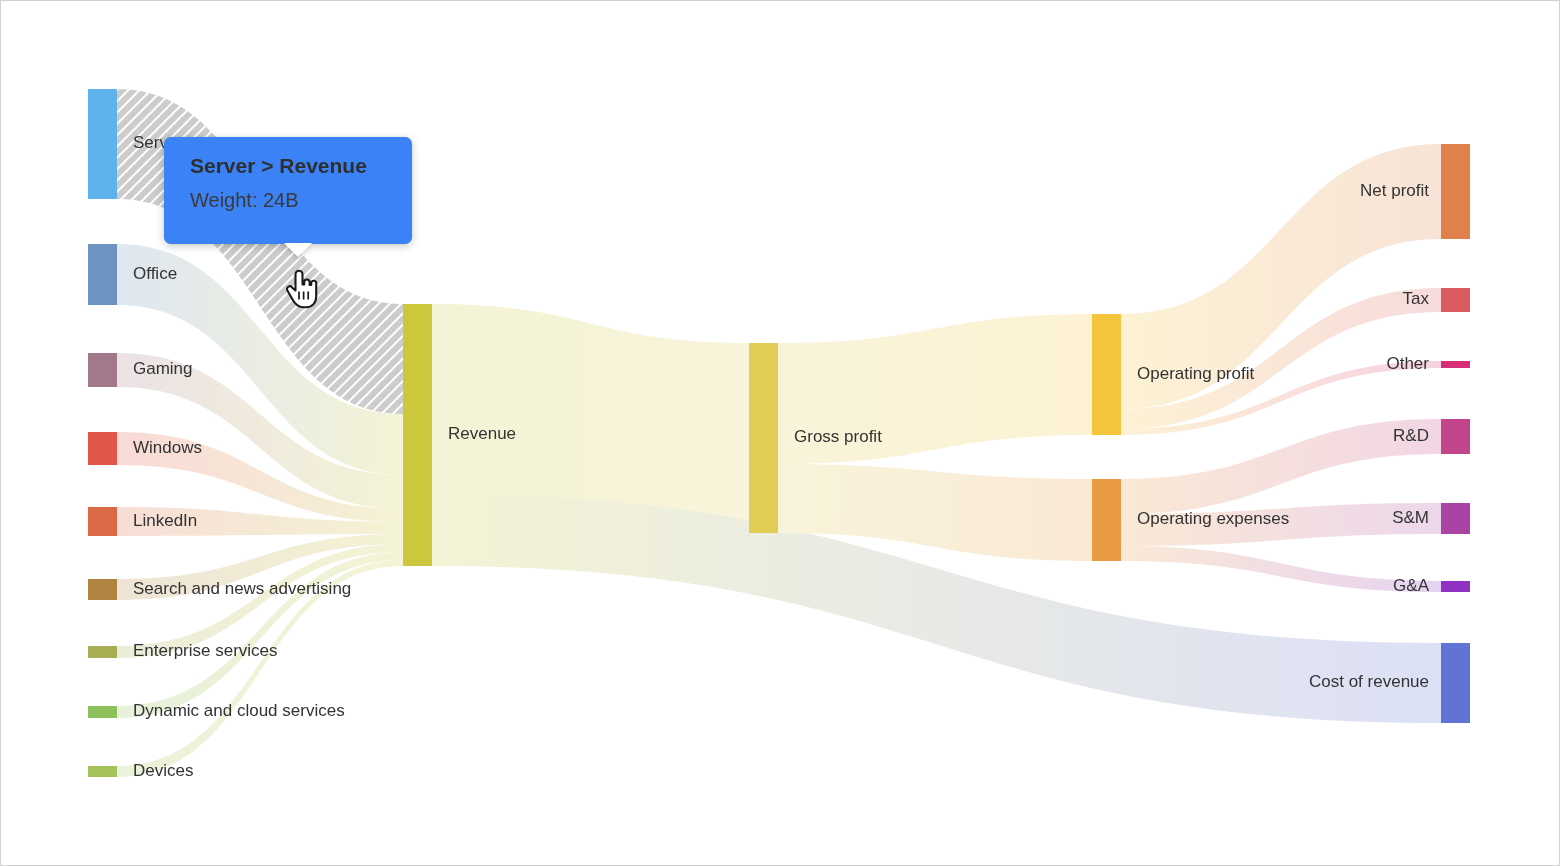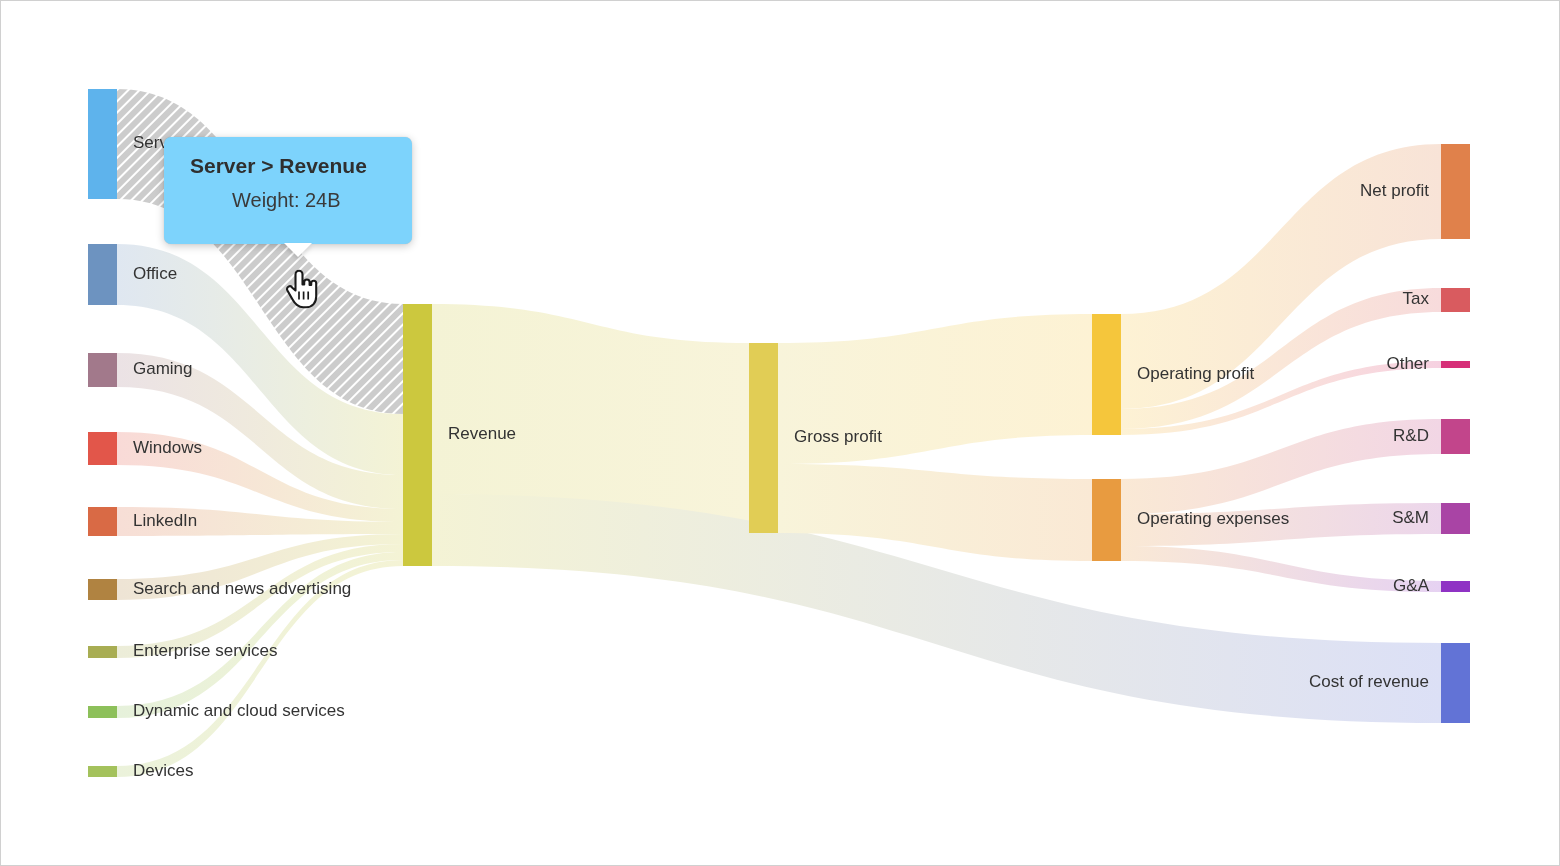--- a/index.html
+++ b/index.html
@@ -33,21 +33,21 @@
     font-size: 17px;
     fill: #333333;
     dominant-baseline: middle;
   }
   .node-label.anchor-start { text-anchor: start; }
   .node-label.anchor-end   { text-anchor: end; }
 
   
   #tooltip {
     position: absolute;
-    background: #7dd3fc;
+    background: #3b82f6;
     border-radius: 7px;
     box-shadow: 0 2px 9px rgba(0,0,0,0.22), 0 0 1px rgba(0,0,0,0.18);
     padding: 16px 22px 18px 26px;
     box-sizing: border-box;
     z-index: 30;
   }
   #tooltip .tt-title {
     font-family: "Liberation Sans", sans-serif;
     font-size: 21px;
     font-weight: bold;
@@ -56,21 +56,20 @@
     white-space: nowrap;
   }
   #tooltip .tt-row {
     font-family: "Liberation Sans", sans-serif;
     font-size: 20px;
     font-weight: normal;
     color: #3a3a3a;
     line-height: 1.25;
     margin-top: 9px;
     white-space: nowrap;
-    margin-left: 42px;
   }
   #tooltip .tt-arrow {
     position: absolute;
     left: 120px;
     bottom: -13px;
     width: 0;
     height: 0;
     border-left: 14px solid transparent;
     border-right: 14px solid transparent;
     border-top: 14px solid #ffffff;

